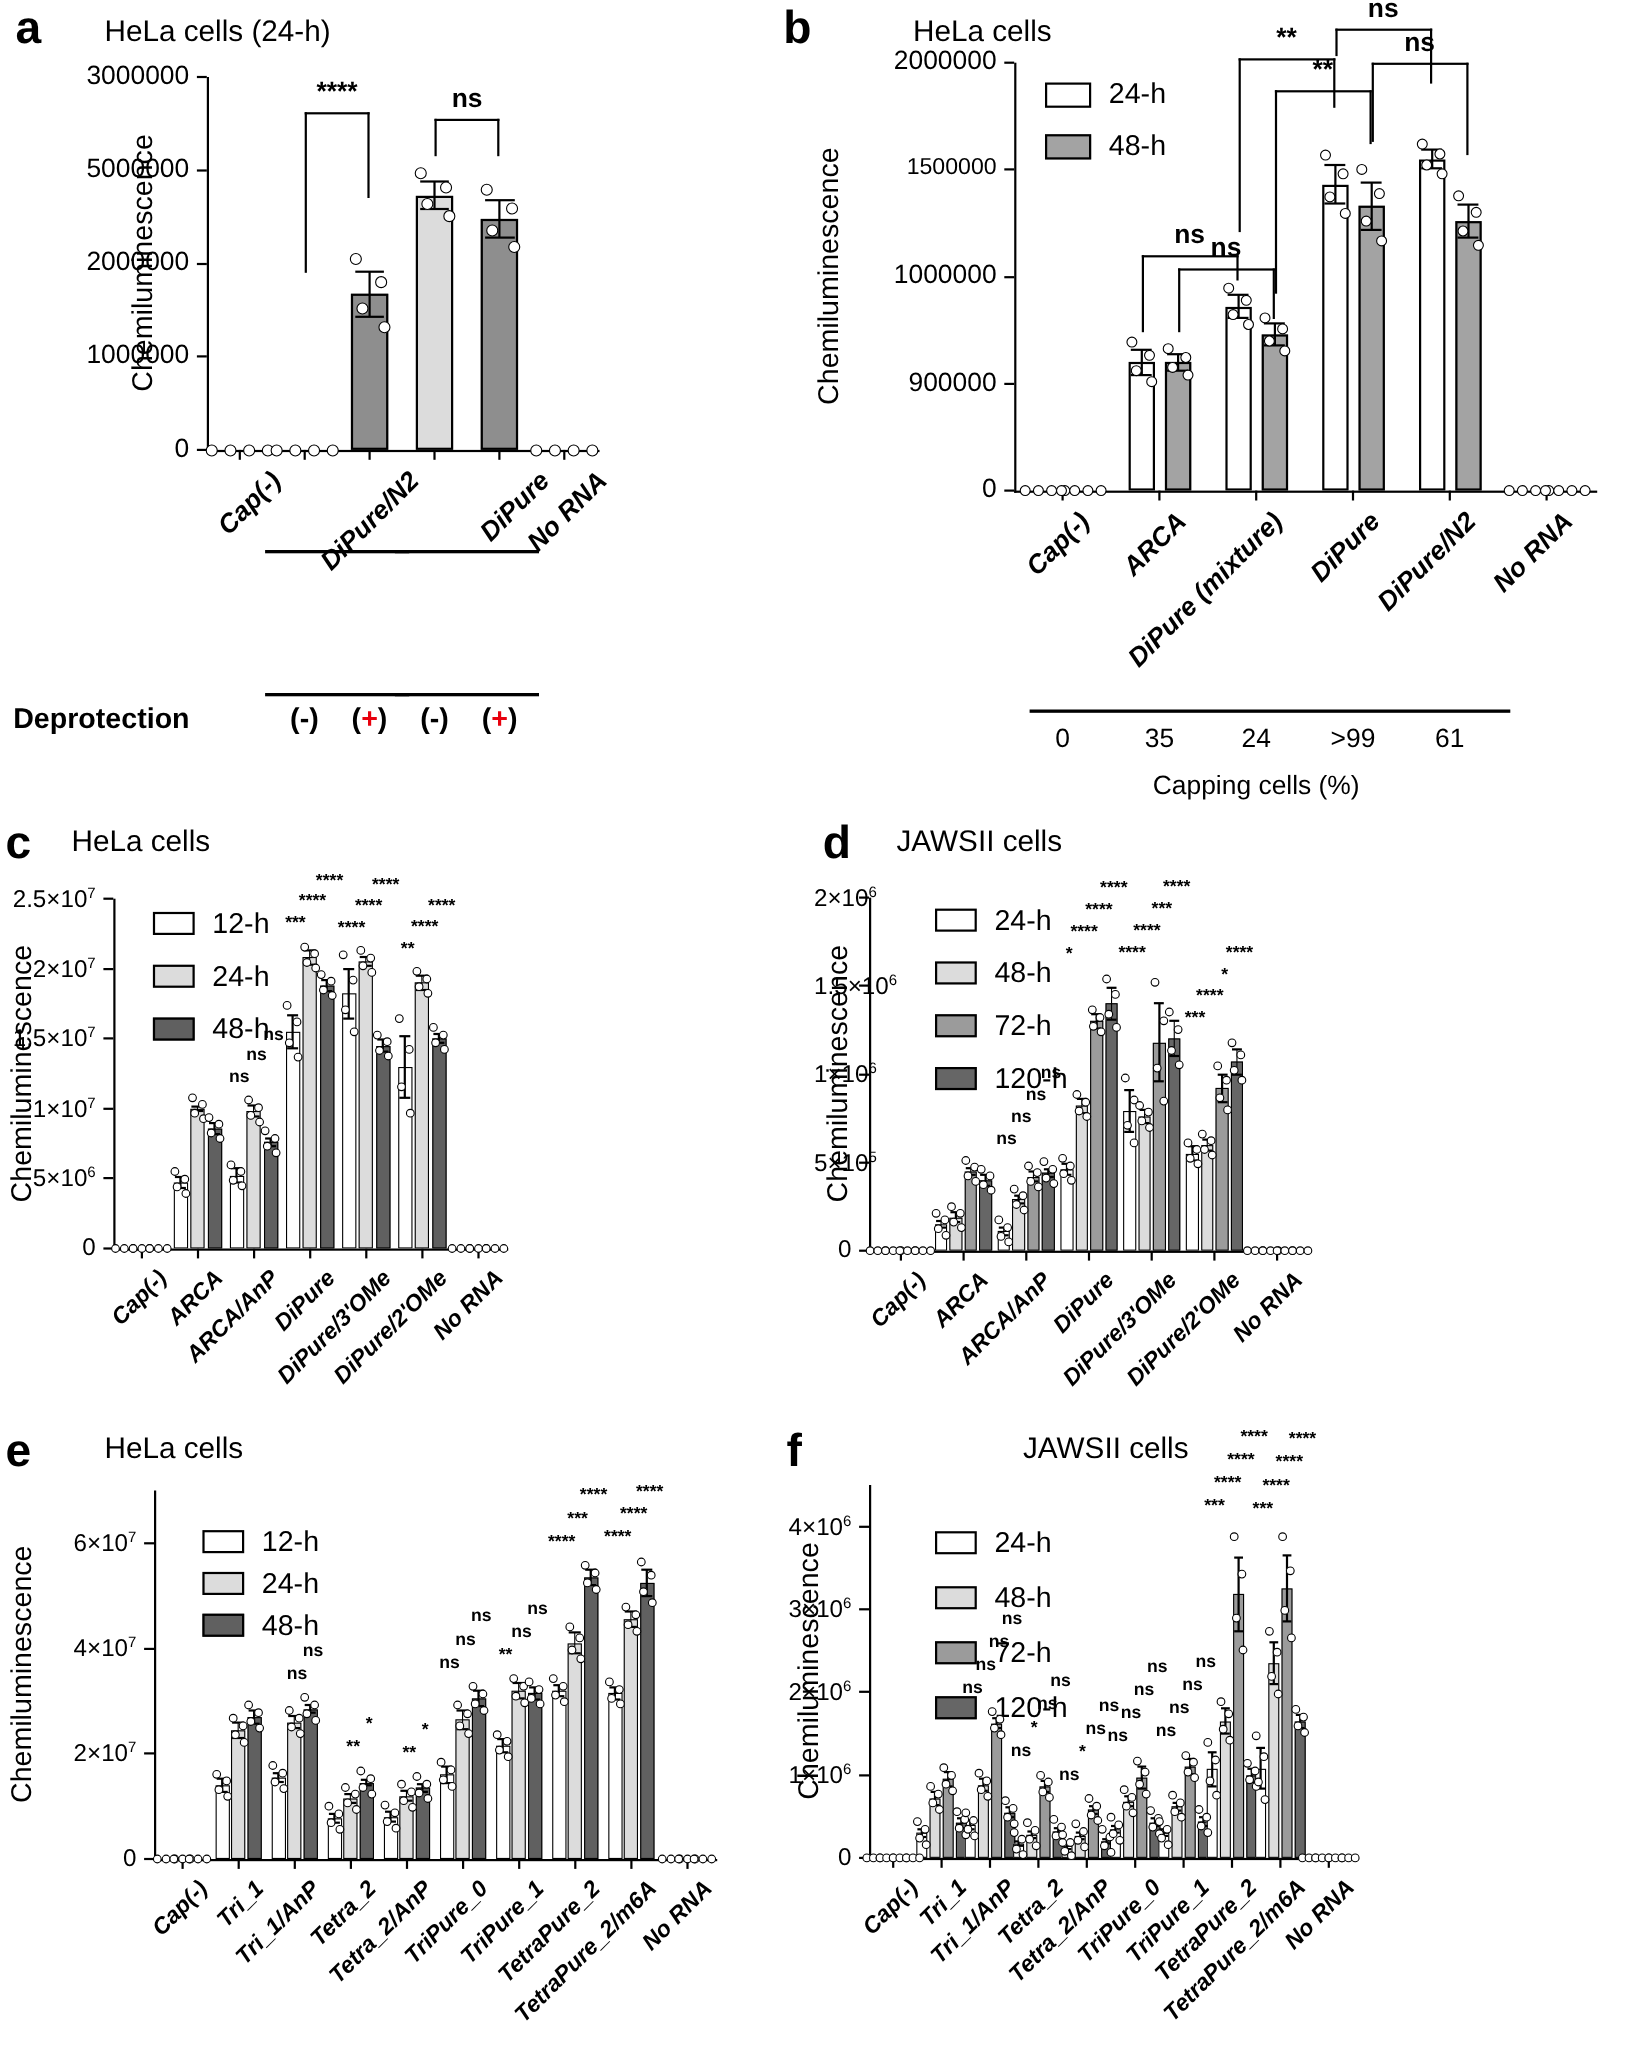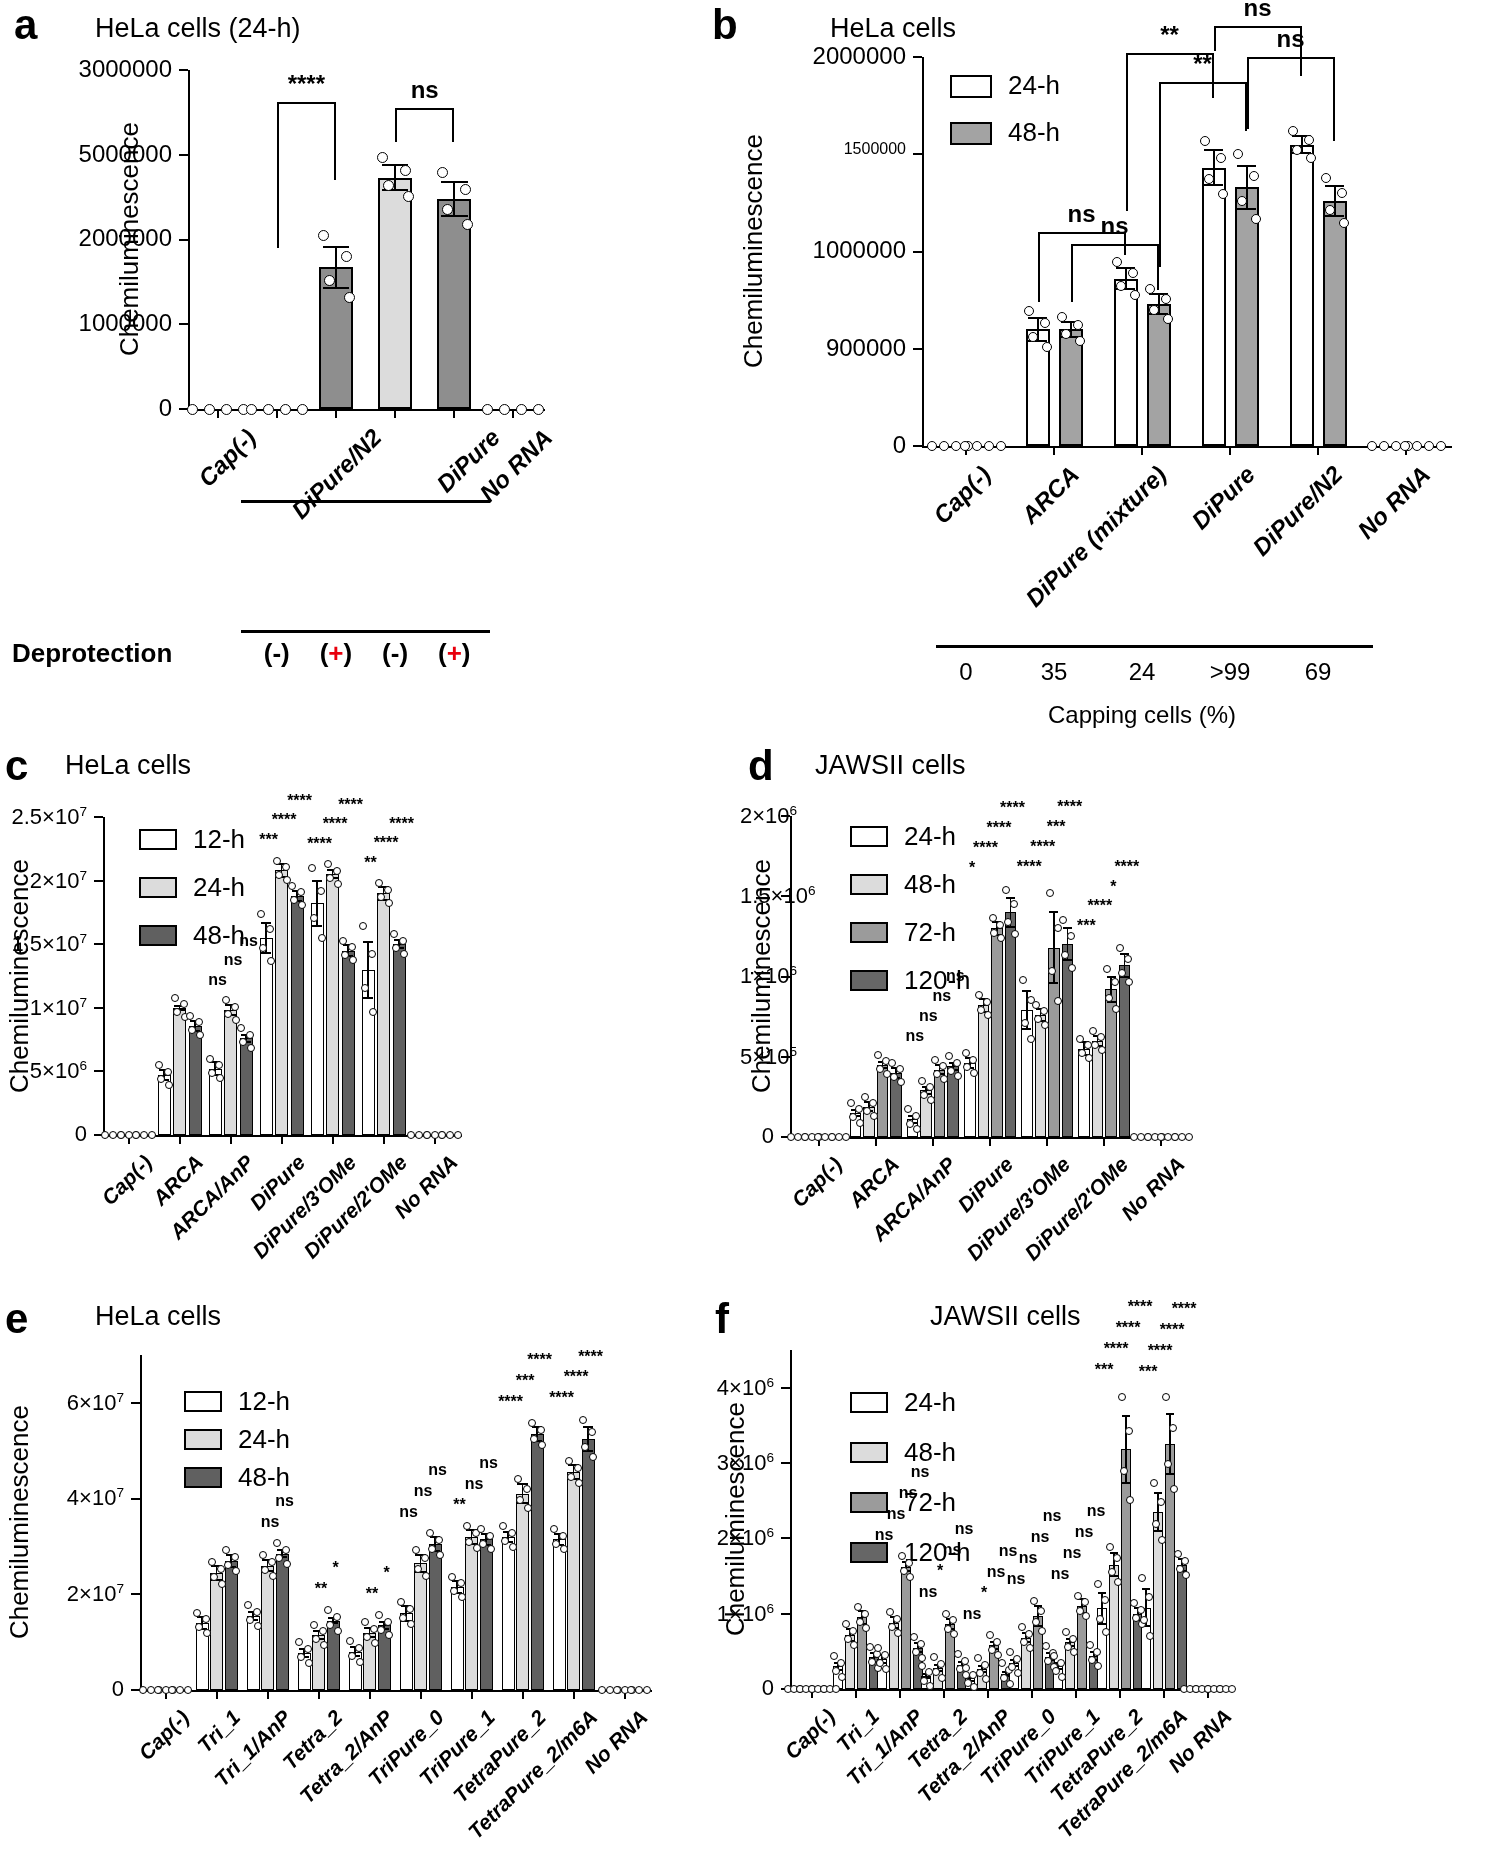--- a/index.html
+++ b/index.html
@@ -117,21 +117,21 @@
         <span>Chemiluminescence</span>
       </div>
       <div class="plotarea" style="left: 222px; top: 57px; width: 528px; height: 389px;"></div>
       <div class="hline" style="left: 213px; top: 445px; width: 9px; height: 2px;"></div>
       <div class="ytl" style="left: 0px; top: 432.8px; width: 206px; font-size: 24px;">0</div>
       <div class="hline" style="left: 213px; top: 347.75px; width: 9px; height: 2px;"></div>
       <div class="ytl" style="left: 0px; top: 335.55px; width: 206px; font-size: 24px;">900000</div>
       <div class="hline" style="left: 213px; top: 250.5px; width: 9px; height: 2px;"></div>
       <div class="ytl" style="left: 0px; top: 238.3px; width: 206px; font-size: 24px;">1000000</div>
       <div class="hline" style="left: 213px; top: 153.25px; width: 9px; height: 2px;"></div>
-      <div class="ytl" style="left: 0px; top: 141.05px; width: 206px; font-size: 16px;">1500000</div>
+      <div class="ytl" style="left: 0px; top: 141.05px; width: 206px; font-size: 21px;">1500000</div>
       <div class="hline" style="left: 213px; top: 56px; width: 9px; height: 2px;"></div>
       <div class="ytl" style="left: 0px; top: 43.8px; width: 206px; font-size: 24px;">2000000</div>
       <div class="legsw" style="left: 250px; top: 75px; width: 42px; height: 23px; background: rgb(255, 255, 255);"></div>
       <div class="legtx" style="left: 308px; top: 72px;">24-h</div>
       <div class="legsw" style="left: 250px; top: 122px; width: 42px; height: 23px; background: rgb(163, 163, 163);"></div>
       <div class="legtx" style="left: 308px; top: 119px;">48-h</div>
       <div class="vline" style="left: 265px; top: 446px; width: 2px; height: 9px;"></div>
       <div class="dot" style="left: 226.5px; top: 441px; width: 10px; height: 10px; border-width: 1.6px; z-index: 3;"></div>
       <div class="dot" style="left: 238.5px; top: 441px; width: 10px; height: 10px; border-width: 1.6px; z-index: 3;"></div>
       <div class="dot" style="left: 250.5px; top: 441px; width: 10px; height: 10px; border-width: 1.6px; z-index: 3;"></div>
@@ -245,21 +245,21 @@
       <div class="xlab" style="right: 420px; top: 462px; font-size: 24px;">ARCA</div>
       <div class="xlab" style="right: 332px; top: 462px; font-size: 24px;">DiPure (mixture)</div>
       <div class="xlab" style="right: 244px; top: 462px; font-size: 24px;">DiPure</div>
       <div class="xlab" style="right: 156px; top: 462px; font-size: 24px;">DiPure/N2</div>
       <div class="xlab" style="right: 68px; top: 462px; font-size: 24px;">No RNA</div>
       <div class="hline" style="left: 236px; top: 645px; width: 437px; height: 3px;"></div>
       <div class="cap" style="left: 266px; top: 660px;">0</div>
       <div class="cap" style="left: 354px; top: 660px;">35</div>
       <div class="cap" style="left: 442px; top: 660px;">24</div>
       <div class="cap" style="left: 530px; top: 660px;">&gt;99</div>
-      <div class="cap" style="left: 618px; top: 660px;">69</div>
+      <div class="cap" style="left: 618px; top: 660px;">61</div>
       <div class="cap" style="left: 442px; top: 703px;">Capping cells (%)</div>
     </section>
   <section class="panel" style="left: 0px; top: 745px; width: 740px; height: 495px;">
       <div class="letter" style="left: 5px; top: 0px;">c</div>
       <div class="title" style="left: 65px; top: 6px;">HeLa cells</div>
       <div class="ylabwrap" style="left: 2px; top: 72px; height: 318px;">
         <span>Chemiluminescence</span>
       </div>
       <div class="plotarea" style="left: 103px; top: 72px; width: 357px; height: 318px;"></div>
       <div class="hline" style="left: 94px; top: 389px; width: 9px; height: 2px;"></div>

